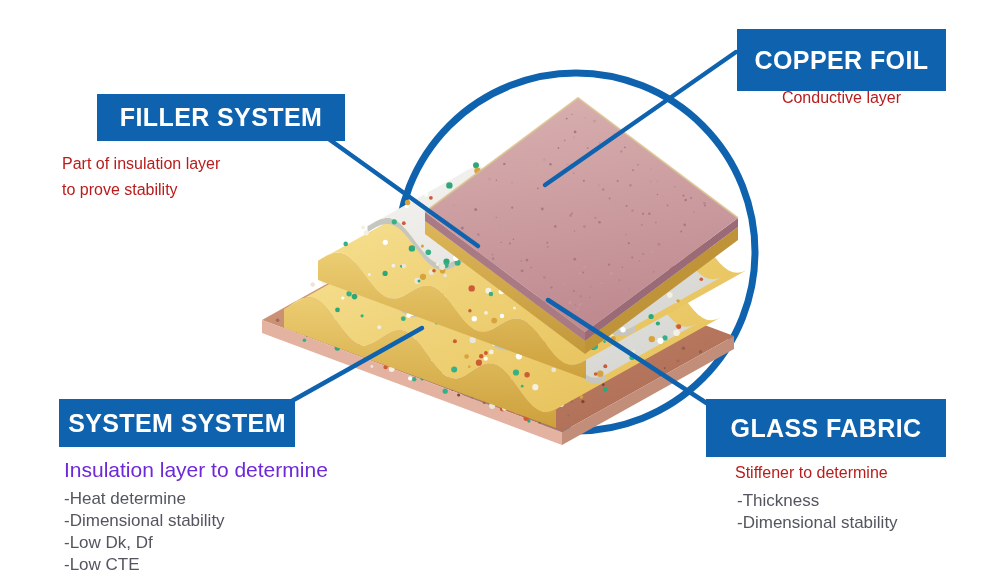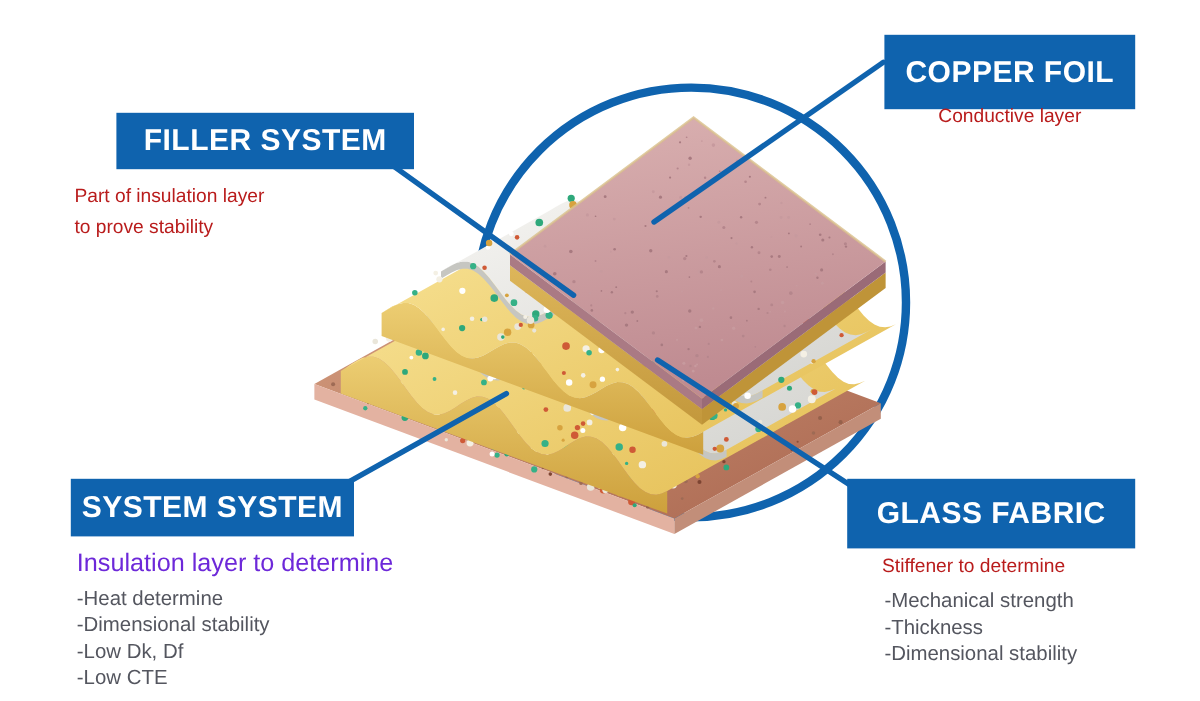--- a/index.html
+++ b/index.html
@@ -930,18 +930,17 @@
     <div>-Dimensional stability</div>
     <div>-Low Dk, Df</div>
     <div>-Low CTE</div>
   </div>
 
   <div id="box-glass" class="callout-box">
     <span>GLASS FABRIC</span>
   </div>
   <div id="desc-glass" class="desc">Stiffener to determine</div>
   <div id="list-glass" class="sublist">
-    <div>-Mechanical strength</div>
     <div>-Thickness</div>
     <div>-Dimensional stability</div>
   </div>
 
 </div>
 
 </body></html>

